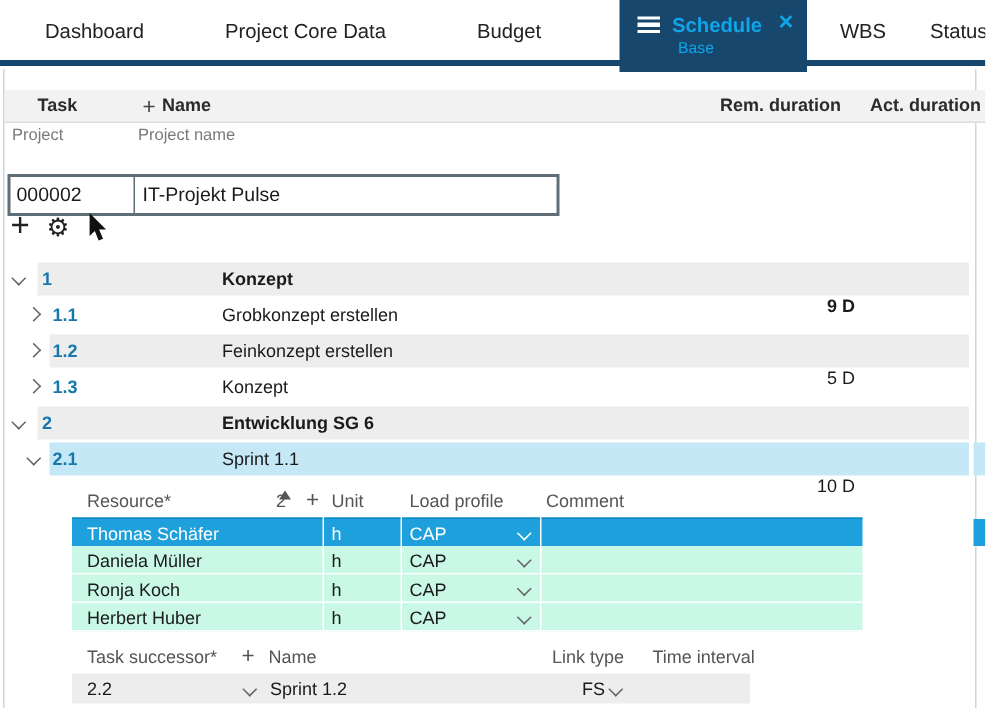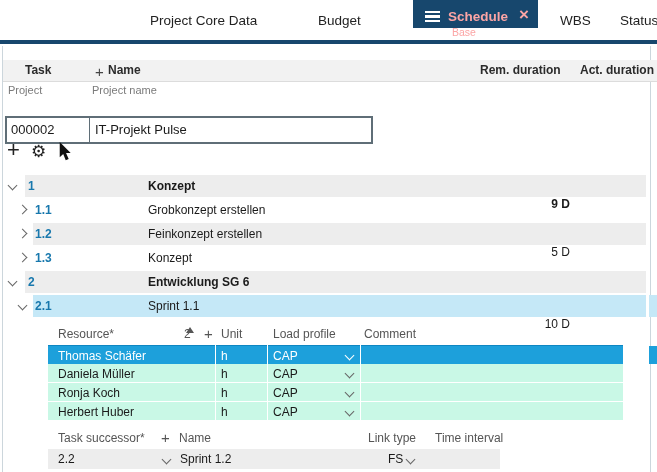--- a/index.html
+++ b/index.html
@@ -2,21 +2,21 @@
 <html><head>
 <meta charset="utf-8">
 <style>
   html,body{margin:0;padding:0;background:#fff;}
   .screen{position:relative;width:657px;height:472px;background:#fff;overflow:hidden;
           font-family:"Liberation Sans",sans-serif;color:#1a1a1a;font-size:12px;}
   
   .tabbar{position:absolute;left:0;top:0;width:657px;height:44px;background:#fff;
           border-bottom:4px solid #17476d;box-sizing:border-box;}
   .tab{position:absolute;top:9px;height:24px;line-height:24px;font-size:13.5px;color:#222;cursor:default;white-space:nowrap;}
-  .tab-active{position:absolute;left:413px;top:0;width:125px;height:28px;background:#17476d;color:#fca5a5;}
+  .tab-active{position:absolute;left:413px;top:0;width:125px;height:48px;background:#17476d;color:#0ea5e9;}
   .tab-active .row1{position:absolute;left:12px;top:7px;height:18px;display:flex;align-items:center;}
   .tab-active .label{font-size:13.5px;font-weight:bold;margin-left:8px;}
   .tab-active .close{position:absolute;right:9px;top:5px;font-size:17px;font-weight:bold;line-height:20px;}
   .tab-active .sub{position:absolute;left:39px;top:26px;font-size:10.5px;}
   .hamb{position:relative;width:15px;height:11px;border-top:2.5px solid #fff;border-bottom:2.5px solid #fff;box-sizing:border-box;}
   .hamb::after{content:"";position:absolute;left:0;top:2.5px;width:15px;height:2.5px;background:#fff;}
   
   .vline{position:absolute;top:46px;bottom:0;width:1px;background:#ccd6dc;}
   
   .colhead{position:absolute;left:3px;top:60px;width:654px;height:21px;background:#f2f2f2;border-bottom:1px solid #dcdcdc;}
@@ -34,41 +34,42 @@
   .chev{display:inline-block;width:6px;height:6px;border-right:1.7px solid #666;border-bottom:1.7px solid #666;}
   .chev.down{transform:rotate(45deg);}
   .chev.right{transform:rotate(-45deg);}
   .chev.white{border-color:#fff;}
   .tid{position:absolute;top:5px;color:#1878ad;font-weight:bold;}
   .tname{position:absolute;left:148px;top:5px;}
   .tdur{position:absolute;left:450px;top:5px;width:120px;text-align:right;margin-top:18px;}
   .b{font-weight:bold;}
   
   .subhead span{position:absolute;color:#555;}
-  .rrow{position:absolute;left:48px;width:575px;height:19px;display:flex;}
+  .rrow{position:absolute;left:48px;width:527px;height:19px;display:flex;}
   .rrow .c1{width:167px;padding:2.5px 0 0 10px;box-sizing:border-box;}
   .rrow .c2{width:51px;margin-left:1px;padding:2.5px 0 0 5px;box-sizing:border-box;}
   .rrow .c3{width:92px;margin-left:1px;padding:2.5px 0 0 5px;box-sizing:border-box;position:relative;}
   .rrow .c4{flex:1;margin-left:1px;}
   .rrow.sel{background:none;color:#fff;}
   .rrow.sel > div{background:#1da0db;border-top:1px solid #0e86c2;}
   .rrow.mint > div{background:#c9f8e6;border-bottom:1px solid #fff;}
   .ddchev{position:absolute;left:78px;top:6px;}
   .sliver{position:absolute;width:8px;}
   .srow{position:absolute;left:48px;top:449px;width:424px;height:20px;background:#ededed;padding-left:28px;}
   .srow span{position:absolute;top:3px;}
   .sorttri{display:inline-block;width:0;height:0;border-left:4px solid transparent;border-right:4px solid transparent;border-bottom:6px solid #555;margin-left:2px;}
   .plus{font-size:15px;color:#333;}
 </style>
 </head>
 <body>
 
 <div class="screen">
 
   <div class="tabbar">
+    <span class="tab" style="left:30px">Dashboard</span>
     <span class="tab" style="left:150px">Project Core Data</span>
     <span class="tab" style="left:318px">Budget</span>
     <div class="tab-active">
       <div class="row1">
         <span class="hamb"></span>
         <span class="label">Schedule</span>
       </div>
       <span class="close">×</span>
       <span class="sub">Base</span>
     </div>

